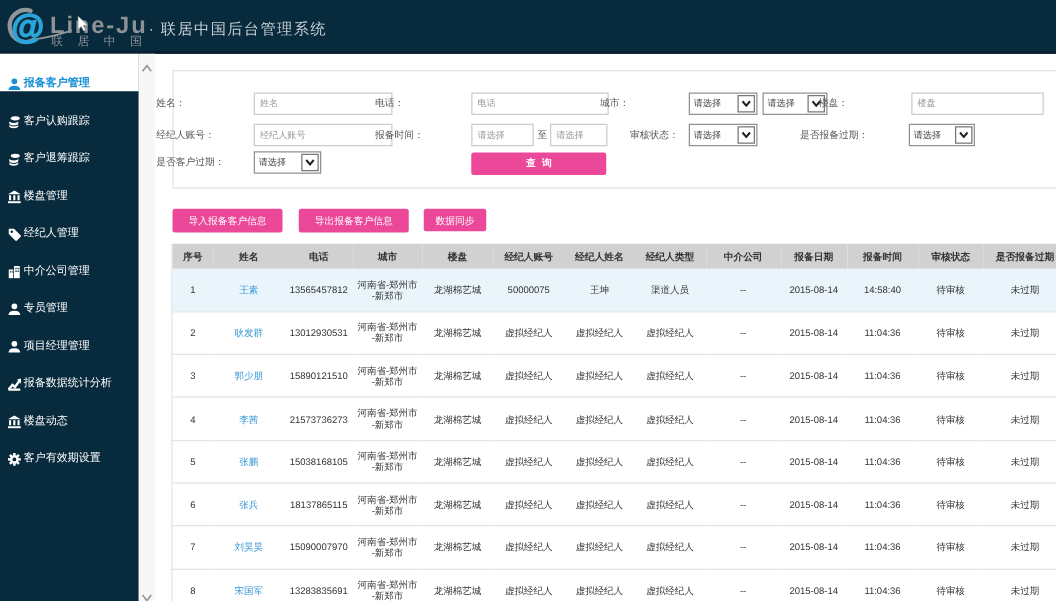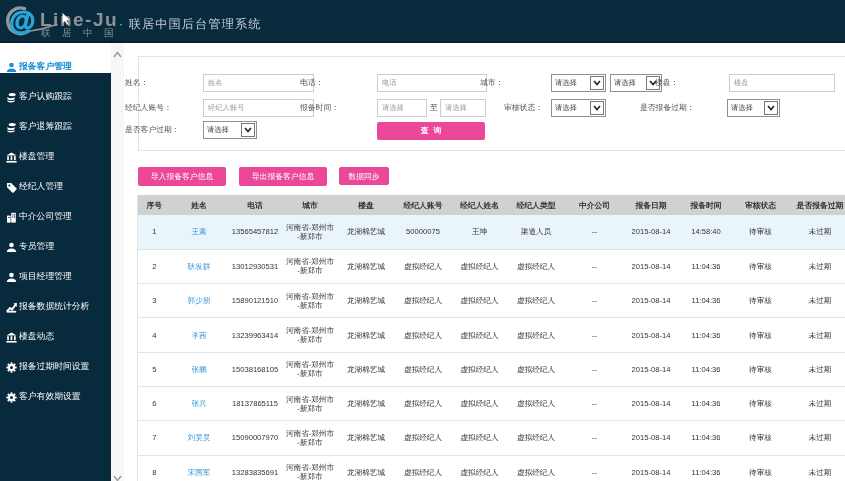--- a/index.html
+++ b/index.html
@@ -95,30 +95,20 @@
         </svg></span>楼盘动态</div>
     <div class="item"><span class="ic"><svg viewBox="0 0 11 11" width="11" height="11">
           <g fill="#ffffff">
             <circle cx="5.5" cy="5.5" r="3.4"></circle>
             <rect x="4.5" y="0.4" width="2" height="10.2"></rect>
             <rect x="0.4" y="4.5" width="10.2" height="2"></rect>
             <rect x="4.5" y="0.4" width="2" height="10.2" transform="rotate(45 5.5 5.5)"></rect>
             <rect x="4.5" y="0.4" width="2" height="10.2" transform="rotate(-45 5.5 5.5)"></rect>
           </g>
           <circle cx="5.5" cy="5.5" r="1.5" fill="#082a3d"></circle>
-        </svg></span>报备过期时间设置</div>
-    <div class="item"><span class="ic"><svg viewBox="0 0 11 11" width="11" height="11">
-          <g fill="#ffffff">
-            <circle cx="5.5" cy="5.5" r="3.4"></circle>
-            <rect x="4.5" y="0.4" width="2" height="10.2"></rect>
-            <rect x="0.4" y="4.5" width="10.2" height="2"></rect>
-            <rect x="4.5" y="0.4" width="2" height="10.2" transform="rotate(45 5.5 5.5)"></rect>
-            <rect x="4.5" y="0.4" width="2" height="10.2" transform="rotate(-45 5.5 5.5)"></rect>
-          </g>
-          <circle cx="5.5" cy="5.5" r="1.5" fill="#082a3d"></circle>
         </svg></span>客户有效期设置</div>
   </div>
 <div class="strip">
   <svg width="13" height="438" style="position:absolute;left:0;top:0">
     <polyline points="3,14 6.5,9.5 10,14" fill="none" stroke="#9a9a9a" stroke-width="1.4"></polyline>
     <polyline points="3,433 6.5,437.5 10,433" fill="none" stroke="#9a9a9a" stroke-width="1.4"></polyline>
   </svg>
 </div>
 
 <div style="position:absolute;left:138px;top:56px;width:712px;height:95px;border:1px solid #e3e3e3;background:#fff"></div>
@@ -262,21 +252,21 @@
         <td>虚拟经纪人</td>
         <td>--</td>
         <td>2015-08-14</td>
         <td>11:04:36</td>
         <td>待审核</td>
         <td>未过期</td>
       </tr>
       <tr class="r">
         <td>4</td>
         <td><a class="nm">李茜</a></td>
-        <td>13239963414</td>
+        <td>21573736273</td>
         <td>河南省-郑州市<br>-新郑市</td>
         <td>龙湖棉艺城</td>
         <td>虚拟经纪人</td>
         <td>虚拟经纪人</td>
         <td>虚拟经纪人</td>
         <td>--</td>
         <td>2015-08-14</td>
         <td>11:04:36</td>
         <td>待审核</td>
         <td>未过期</td>

